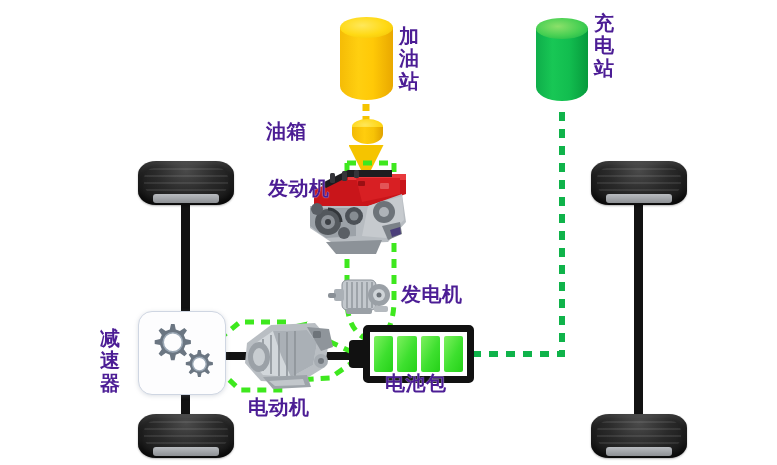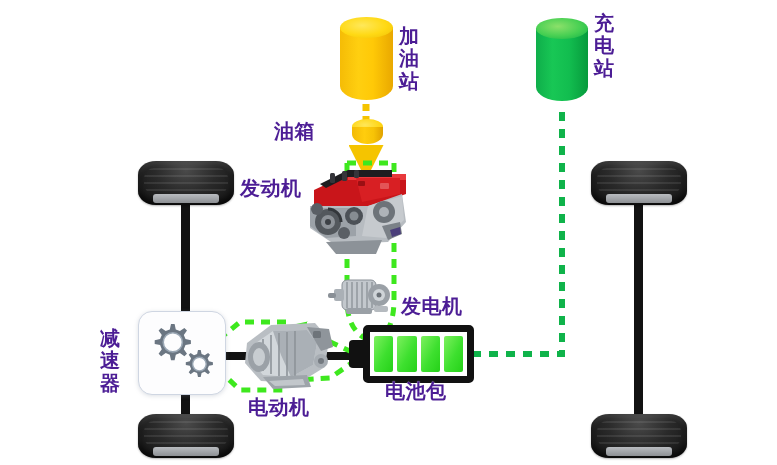--- a/index.html
+++ b/index.html
@@ -166,21 +166,21 @@
   <div class="cyl fuel" style="left:340px;top:17px;width:53px;height:92px;">
     <div class="body"></div>
     <div class="top"></div>
   </div>
   <div class="lbl vert" style="left:399px;top:25px;">加油站</div>
 
   <div class="puck" style="left:352px;top:119px;width:31px;height:31px;">
     <div class="ptop"></div>
     <div class="pbody"></div>
   </div>
-  <div class="lbl" style="left:266px;top:120px;margin-left:8px;">油箱</div>
+  <div class="lbl" style="left:266px;top:120px;">油箱</div>
 
   <div class="cyl charge" style="left:536px;top:18px;width:52px;height:92px;">
     <div class="body"></div>
     <div class="top"></div>
   </div>
   <div class="lbl vert" style="left:594px;top:12px;">充电站</div>
 
   <svg class="part" style="left:296px;top:164px;width:120px;height:95px;" viewBox="0 0 120 95">
 
     <path d="M18,26 L52,10 L110,10 L110,30 L70,44 L18,44 Z" fill="#c9151a"></path>
@@ -207,42 +207,42 @@
     <circle cx="48" cy="69" r="6" fill="#5a5f65"></circle>
     <path d="M32,45 A13,13 0 0,1 45,58" stroke="#33373b" stroke-width="3" fill="none"></path>
 
     <circle cx="88" cy="48" r="11" fill="#6d7379"></circle>
       <circle cx="88" cy="48" r="5" fill="#aeb3b8"></circle>
     <path d="M86,62 L104,58 L106,70 L92,76 Z" fill="#7b8187"></path>
     <path d="M94,66 L104,63 L105,70 L96,73 Z" fill="#4b3f7a"></path>
 
     <path d="M30,78 L86,76 L80,90 L40,90 Z" fill="#8c9298"></path>
   </svg>
-  <div class="lbl" style="left:240px;top:177px;">发动机</div>
+  <div class="lbl" style="left:268px;top:177px;">发动机</div>
 
   <svg class="part" style="left:328px;top:272px;width:68px;height:47px;" viewBox="0 0 68 47">
     <rect x="14" y="8" width="34" height="30" rx="5" fill="#c3c8cd"></rect>
     <rect x="14" y="8" width="34" height="30" rx="5" fill="none" stroke="#8a9097" stroke-width="1"></rect>
     <g stroke="#8e949a" stroke-width="1.4">
       <line x1="19" y1="10" x2="19" y2="36"></line>
         <line x1="24" y1="10" x2="24" y2="36"></line>
       <line x1="29" y1="10" x2="29" y2="36"></line>
         <line x1="34" y1="10" x2="34" y2="36"></line>
       <line x1="39" y1="10" x2="39" y2="36"></line>
         <line x1="44" y1="10" x2="44" y2="36"></line>
     </g>
     <circle cx="51" cy="23" r="11" fill="#9aa0a6"></circle>
     <circle cx="51" cy="23" r="6" fill="#cfd4d8"></circle>
     <circle cx="51" cy="23" r="2.5" fill="#6b7177"></circle>
     <rect x="6" y="17" width="10" height="12" rx="2" fill="#aab0b6"></rect>
     <rect x="0" y="21" width="8" height="5" rx="2" fill="#8a9097"></rect>
     <rect x="18" y="36" width="26" height="6" rx="2" fill="#9aa0a6"></rect>
     <rect x="46" y="34" width="14" height="6" rx="2" fill="#b5babf"></rect>
   </svg>
-  <div class="lbl" style="left:401px;top:283px;margin-top:12px;">发电机</div>
+  <div class="lbl" style="left:401px;top:283px;">发电机</div>
 
   <svg class="part" style="left:237px;top:315px;width:100px;height:78px;" viewBox="0 0 100 78">
     <path d="M10,28 L34,10 L78,8 L92,24 L88,52 L62,68 L24,66 L8,48 Z" fill="#b9bec3"></path>
     <path d="M16,30 L36,16 L70,15 L80,28 L76,50 L54,62 L26,60 L14,46 Z" fill="#d2d7db"></path>
     <path d="M36,16 L70,15 L80,28 L76,50 L54,62 L44,40 Z" fill="#aab0b6"></path>
     <g stroke="#8d9399" stroke-width="1.6" fill="none">
       <path d="M26,24 L26,56"></path>
         <path d="M34,20 L34,59"></path>
         <path d="M42,18 L42,61"></path>
       <path d="M50,17 L50,62"></path>
@@ -263,21 +263,21 @@
     <div class="batt-term"></div>
     <div class="batt-shell">
       <div class="cells">
         <div class="cell"></div>
         <div class="cell"></div>
         <div class="cell"></div>
         <div class="cell"></div>
       </div>
     </div>
   </div>
-  <div class="lbl" style="left:385px;top:380px;">电池包</div>
+  <div class="lbl" style="left:385px;top:372px;">电池包</div>
 
   <div class="reducer" style="left:138px;top:311px;width:86px;height:82px;">
     <svg style="position:absolute;left:0;top:0;width:86px;height:82px;" viewBox="0 0 86 82">
       <g fill="#6b7682">
         <path d="M32,12 l3.6,0 1.2,5.4 4.1,1.7 4.5,-3.2 2.6,2.6 -3.2,4.5 1.7,4.1 5.4,1.2 0,3.6 -5.4,1.2 -1.7,4.1 3.2,4.5 -2.6,2.6 -4.5,-3.2 -4.1,1.7 -1.2,5.4 -3.6,0 -1.2,-5.4 -4.1,-1.7 -4.5,3.2 -2.6,-2.6 3.2,-4.5 -1.7,-4.1 -5.4,-1.2 0,-3.6 5.4,-1.2 1.7,-4.1 -3.2,-4.5 2.6,-2.6 4.5,3.2 4.1,-1.7 z"></path>
       </g>
       <circle cx="33.8" cy="30.3" r="9.6" fill="#fdfdfe"></circle>
       <circle cx="33.8" cy="30.3" r="9.6" fill="none" stroke="#9aa7b4" stroke-width="1.6"></circle>
       <g fill="#6b7682">
         <path d="M59,38 l2.7,0 0.9,4 3.1,1.3 3.4,-2.4 1.9,1.9 -2.4,3.4 1.3,3.1 4,0.9 0,2.7 -4,0.9 -1.3,3.1 2.4,3.4 -1.9,1.9 -3.4,-2.4 -3.1,1.3 -0.9,4 -2.7,0 -0.9,-4 -3.1,-1.3 -3.4,2.4 -1.9,-1.9 2.4,-3.4 -1.3,-3.1 -4,-0.9 0,-2.7 4,-0.9 1.3,-3.1 -2.4,-3.4 1.9,-1.9 3.4,2.4 3.1,-1.3 z"></path>

